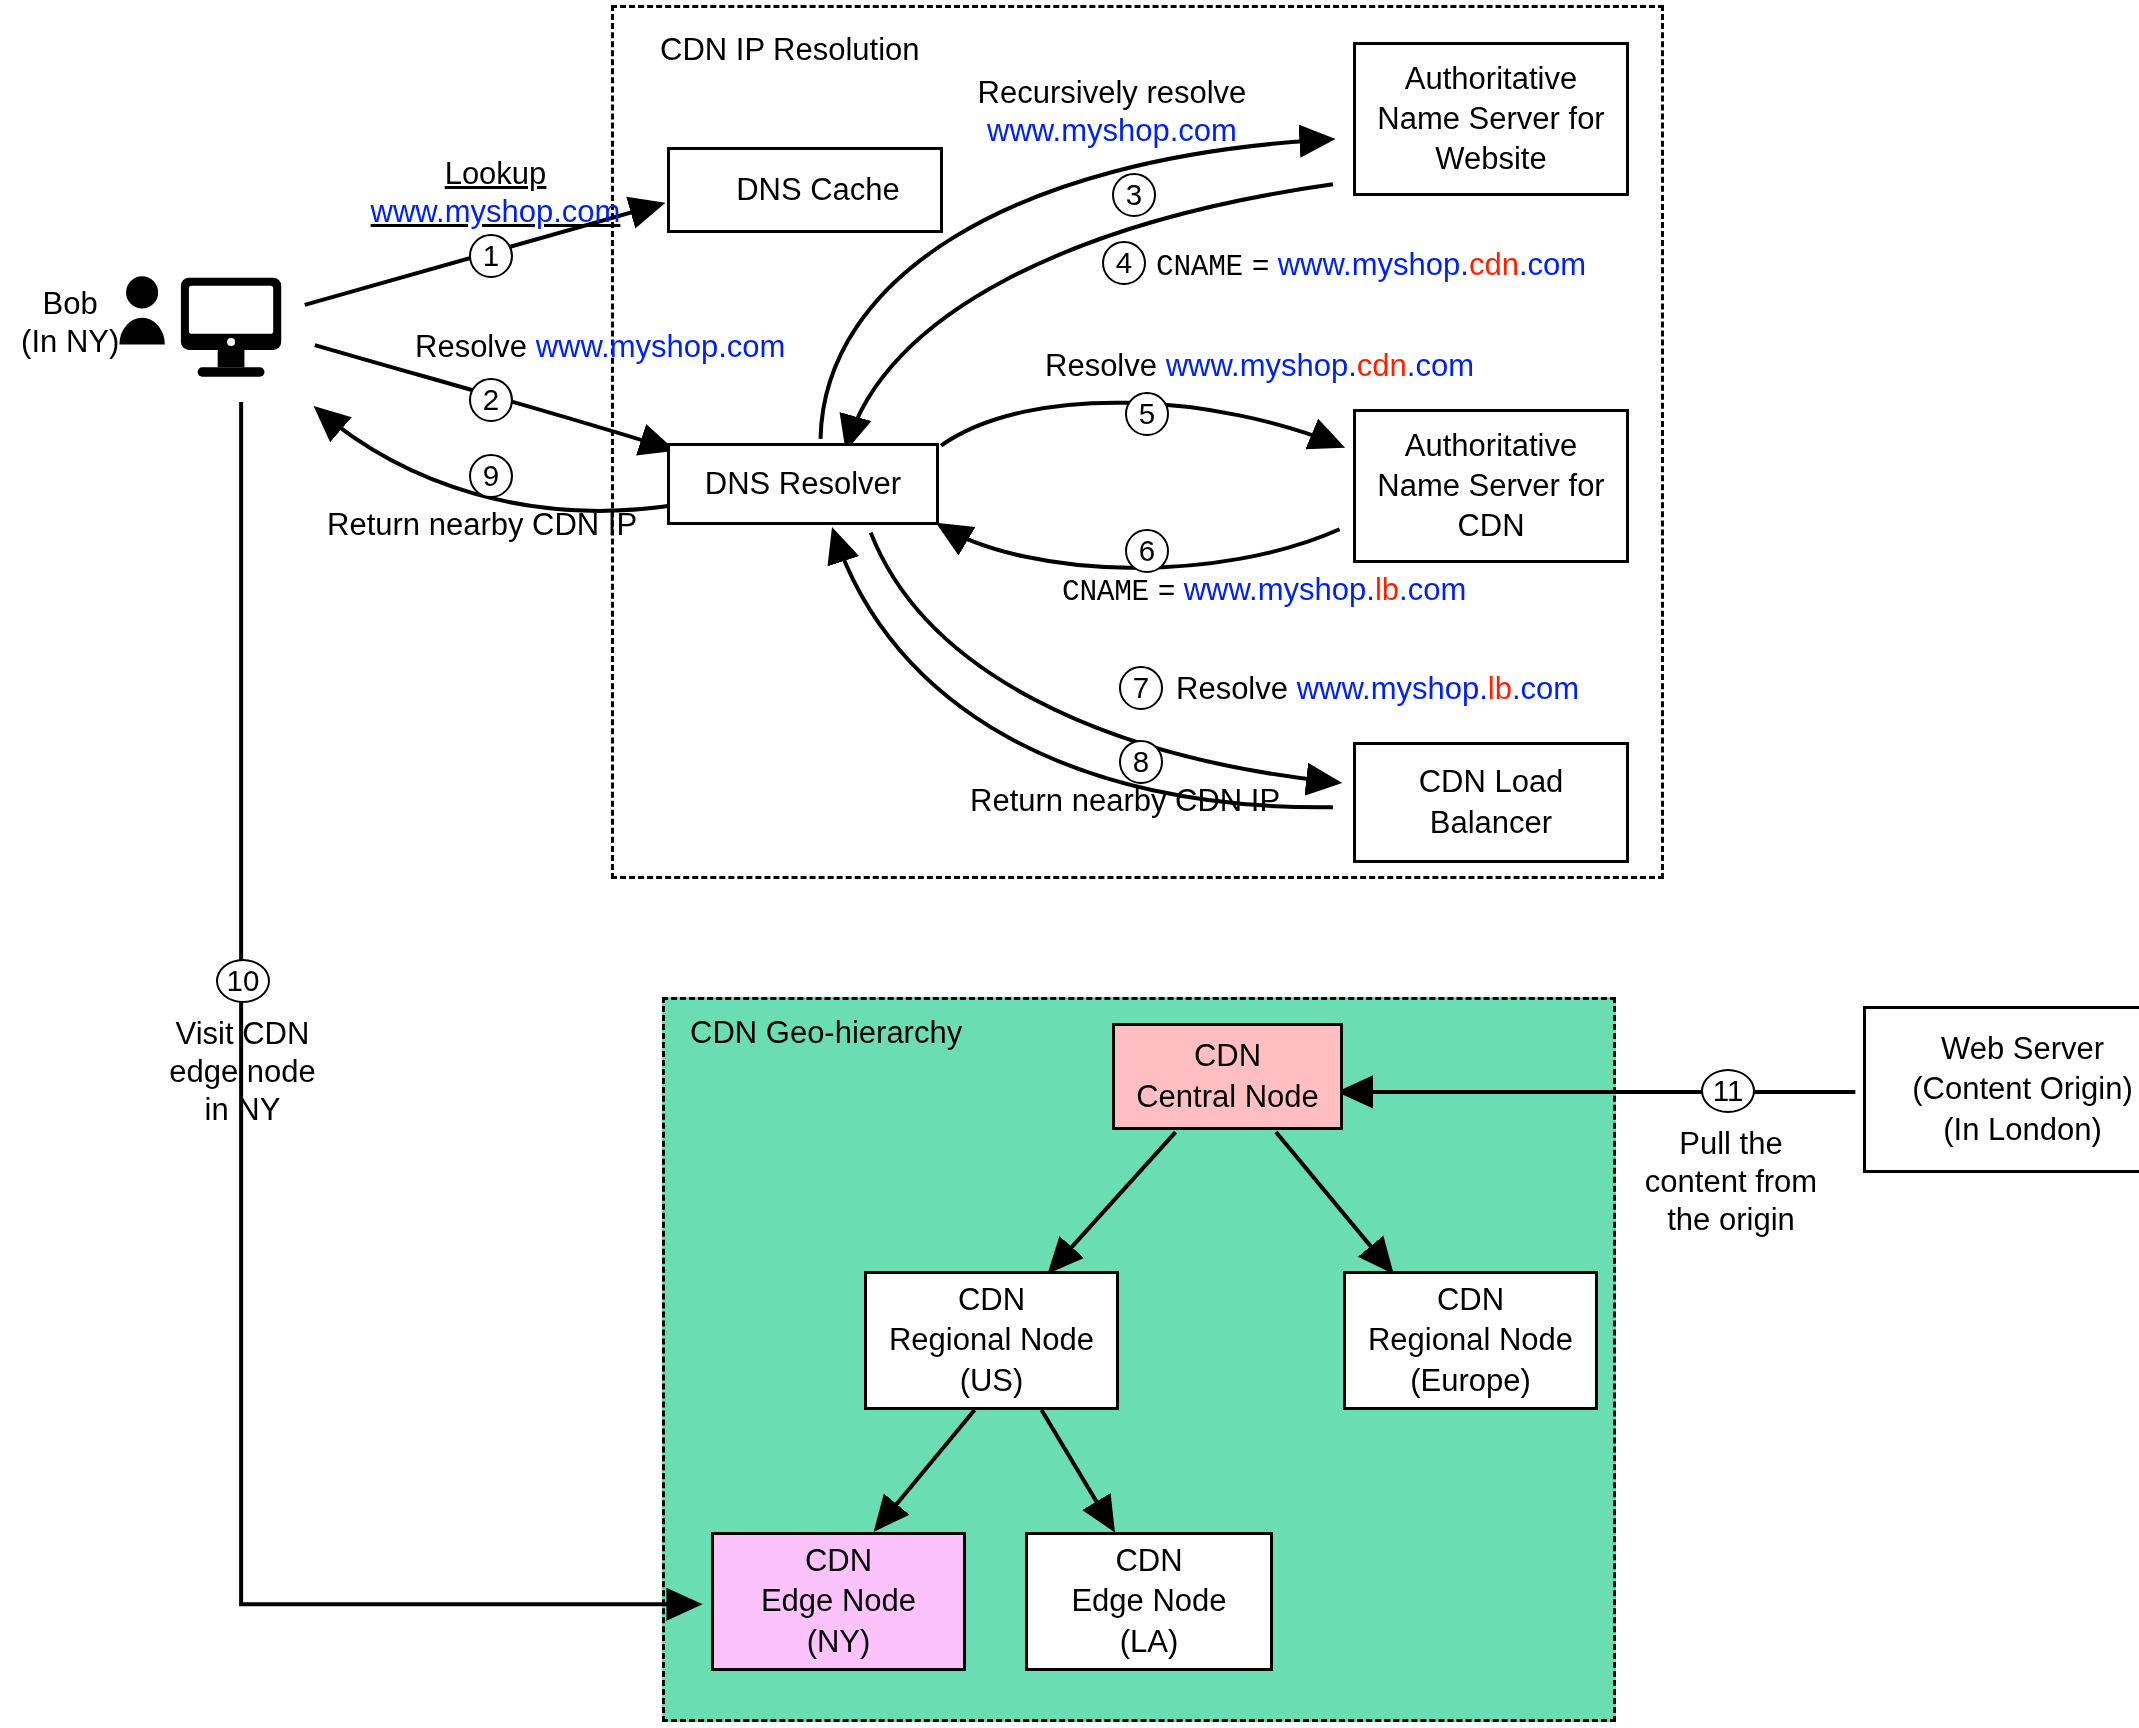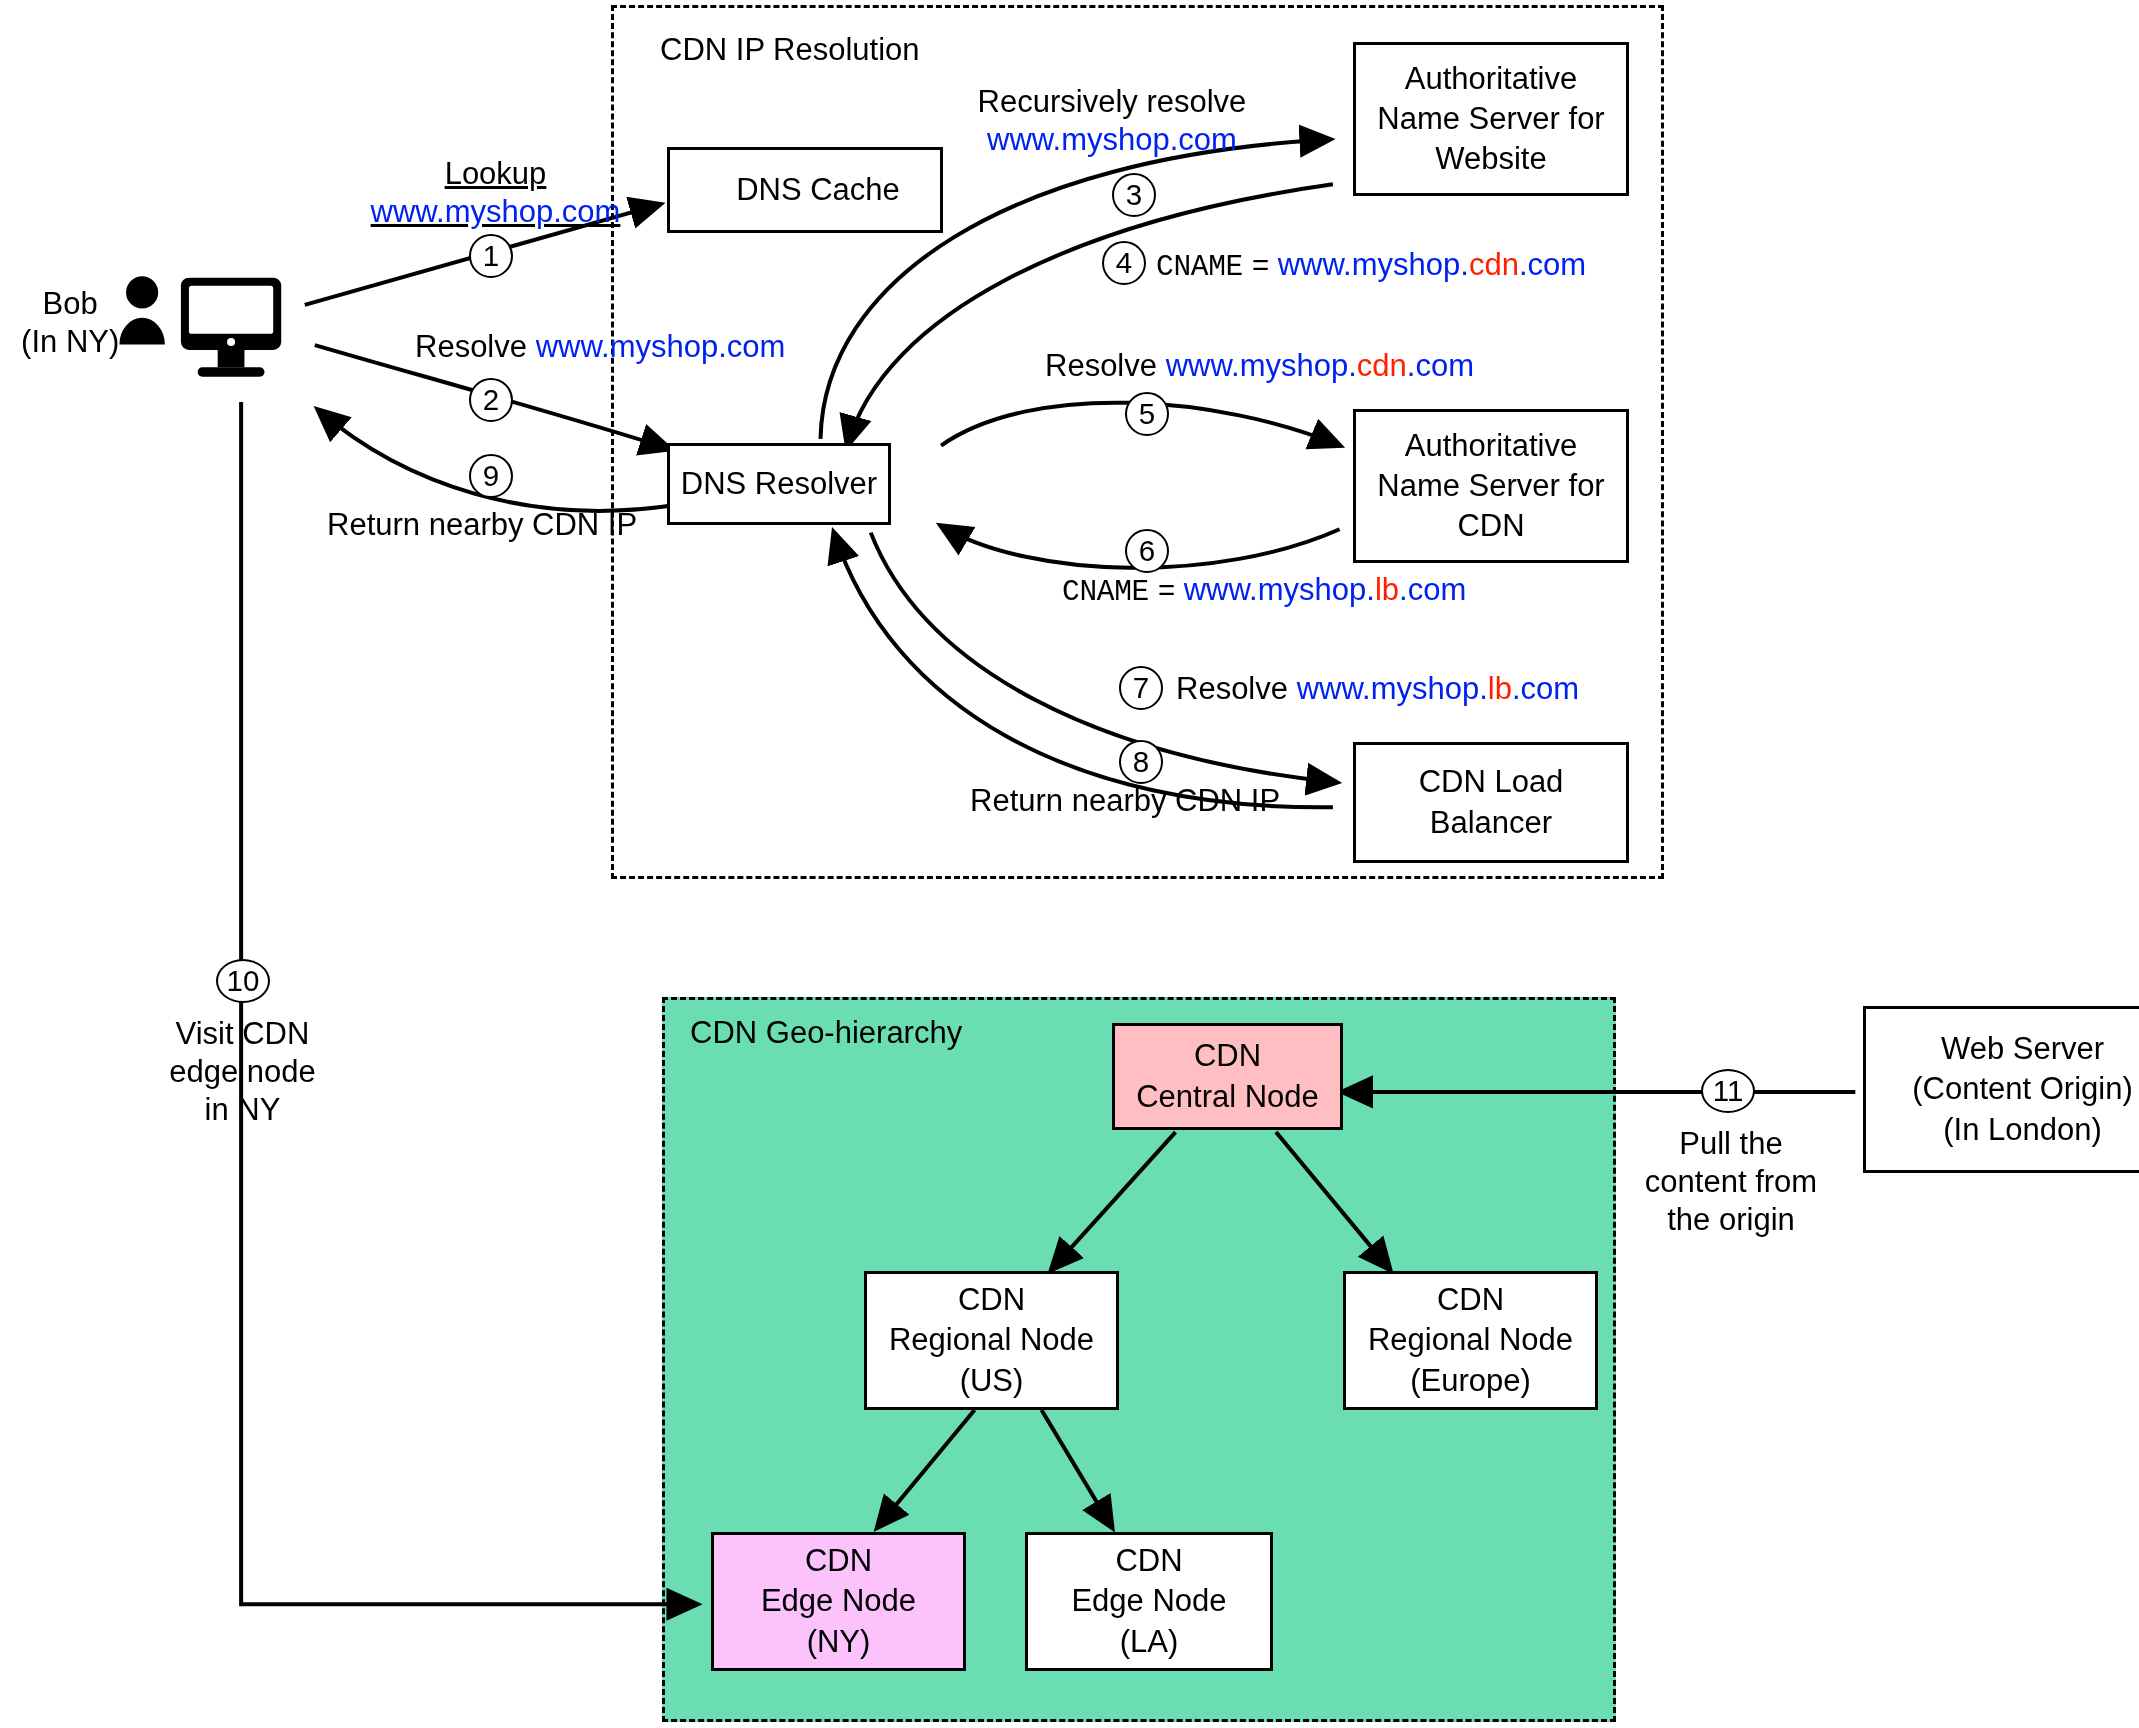--- a/index.html
+++ b/index.html
@@ -86,21 +86,21 @@
     <rect x="112" y="22" width="126" height="72" rx="4" ry="4" fill="#fff"></rect>
     <circle cx="175" cy="106" r="6" fill="#fff"></circle>
     <rect x="155" y="118" width="40" height="26" fill="#000"></rect>
     <rect x="125" y="144" width="100" height="14" rx="7" ry="7" fill="#000"></rect>
   </svg>
 
   <div class="node" style="left:667px;top:147px;width:276px;height:86px;padding-left:26px;">
     <span>DNS Cache</span>
   </div>
 
-  <div class="node" style="left:667px;top:443px;width:224px;height:82px;">
+  <div class="node" style="left:667px;top:443px;width:272px;height:82px;">
     <span>DNS Resolver</span>
   </div>
 
   <div class="node" style="left:1353px;top:42px;width:276px;height:154px;flex-direction:column;">
     <span>Authoritative</span>
     <span>Name Server for</span>
     <span>Website</span>
   </div>
 
   <div class="node" style="left:1353px;top:409px;width:276px;height:154px;flex-direction:column;">
@@ -163,21 +163,21 @@
   </div>
   <div class="stepnum" style="left:469px;top:378px;">
     <span>2</span>
   </div>
 
   <div class="stepnum" style="left:469px;top:454px;">
     <span>9</span>
   </div>
   <div class="lbl" style="left:327px;top:506px;">Return nearby CDN IP</div>
 
-  <div class="lbl ctr" style="left:931px;top:83px;width:362px;text-align:center;">
+  <div class="lbl ctr" style="left:931px;top:74px;width:362px;text-align:center;">
     <div>Recursively resolve</div>
     <div class="blue">www.myshop.com</div>
   </div>
   <div class="stepnum" style="left:1112px;top:173px;">
     <span>3</span>
   </div>
 
   <div class="stepnum" style="left:1102px;top:241px;">
     <span>4</span>
   </div>

